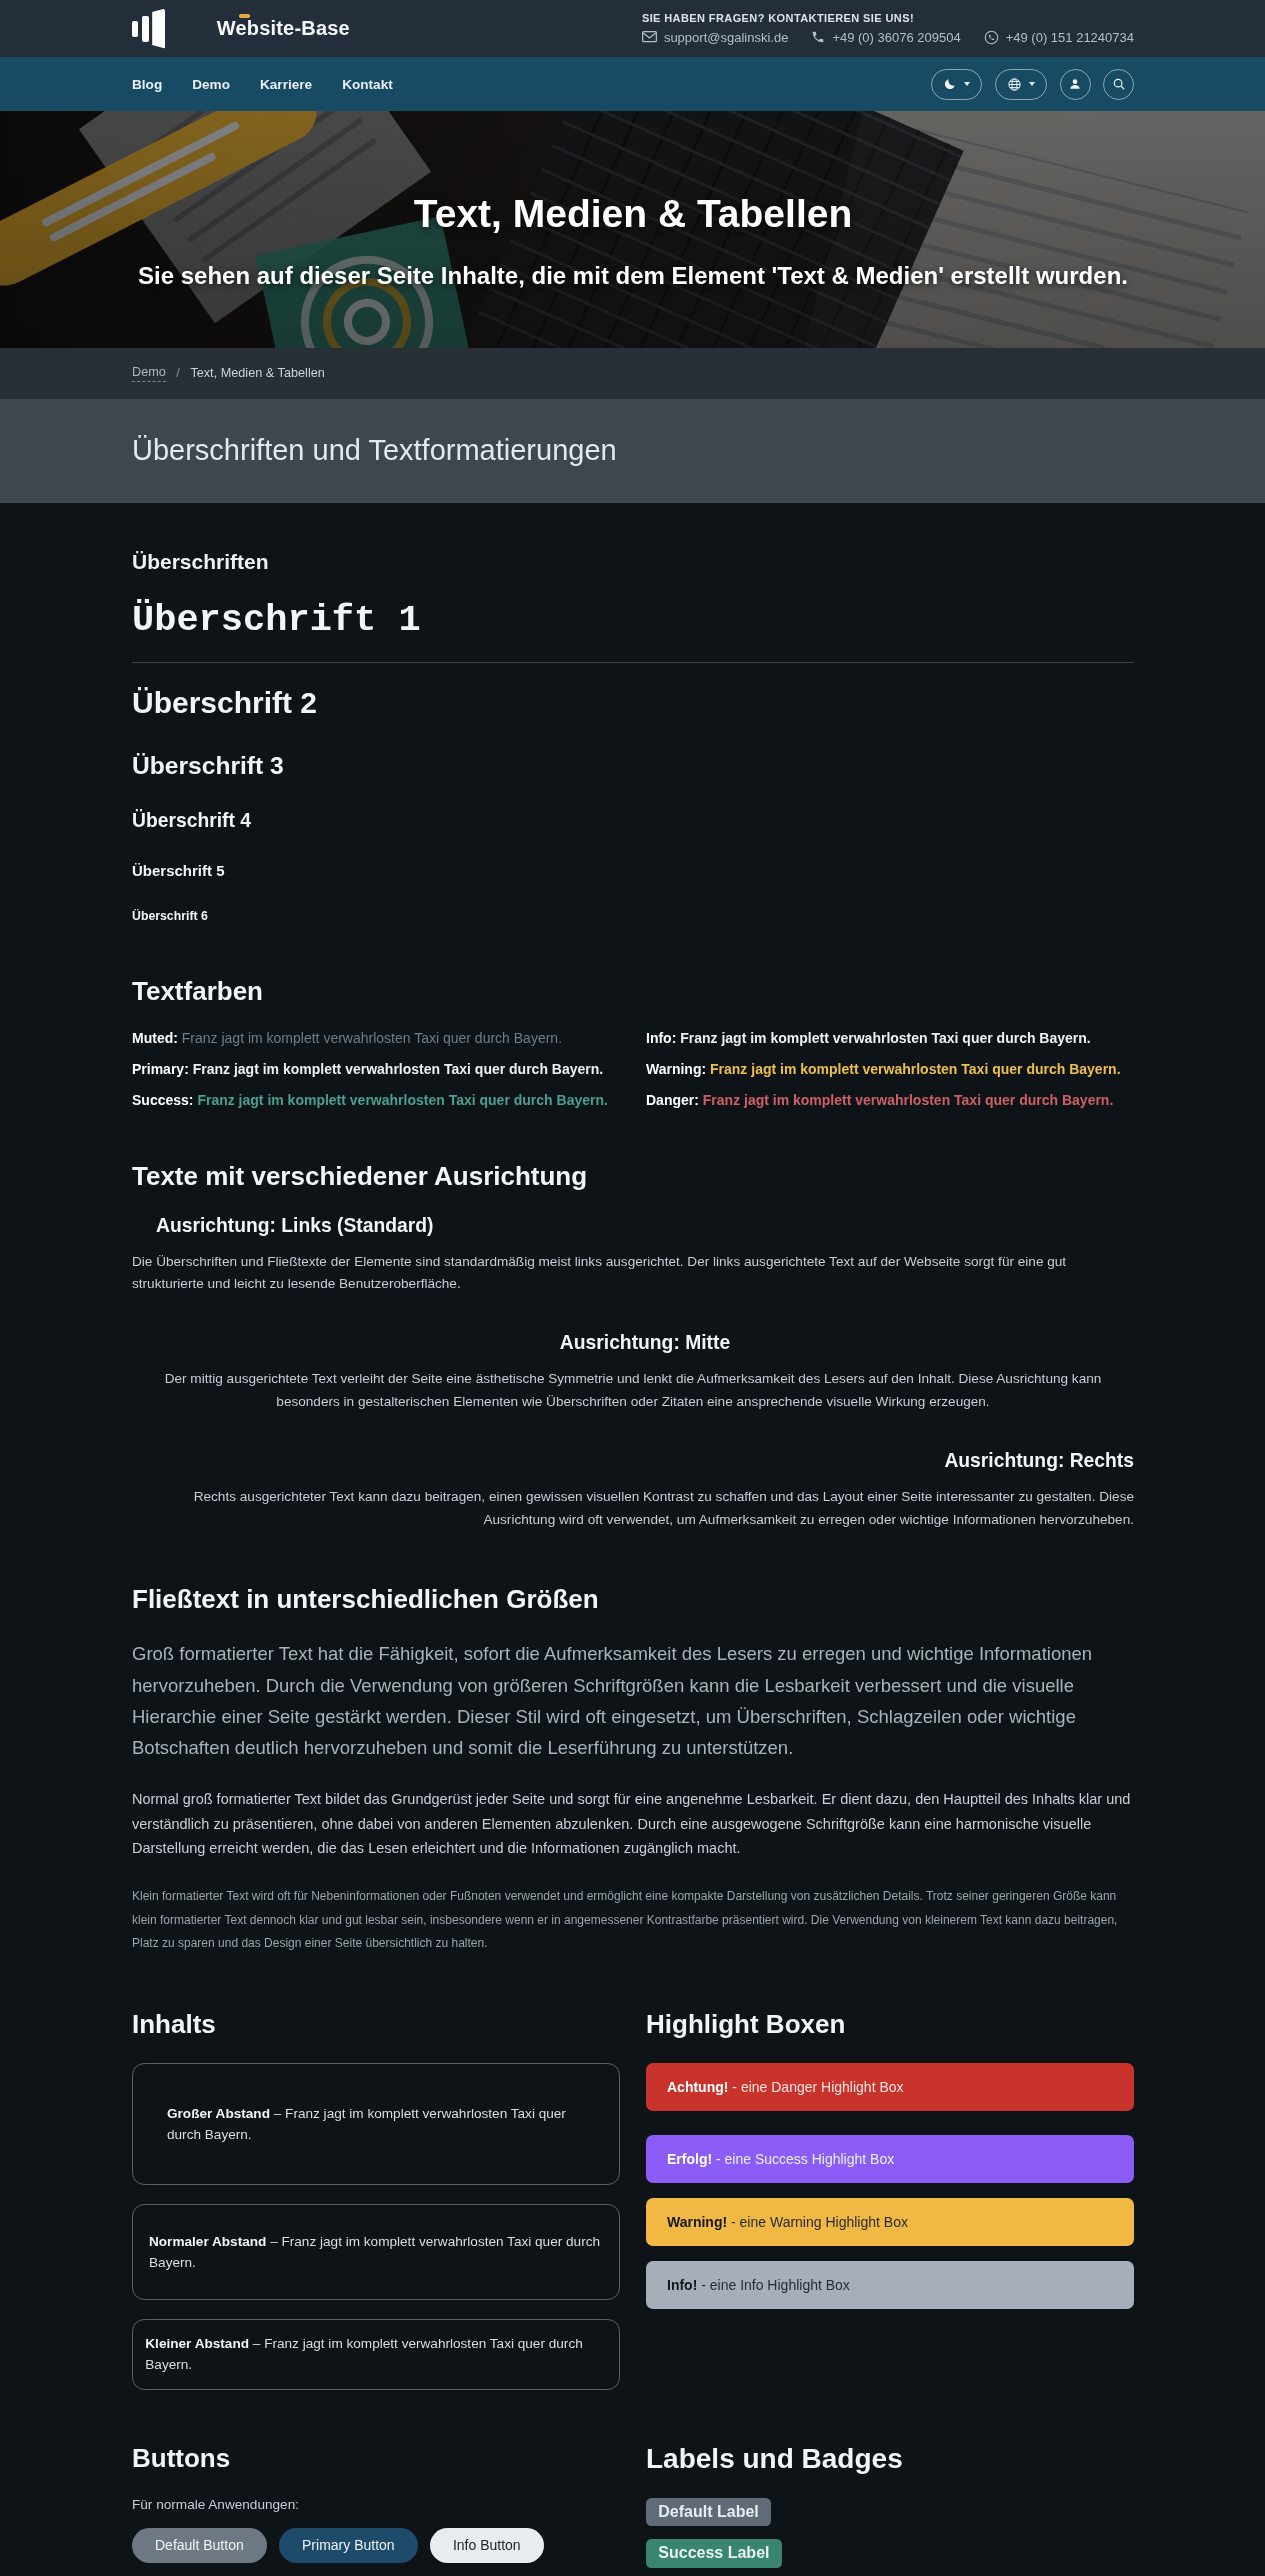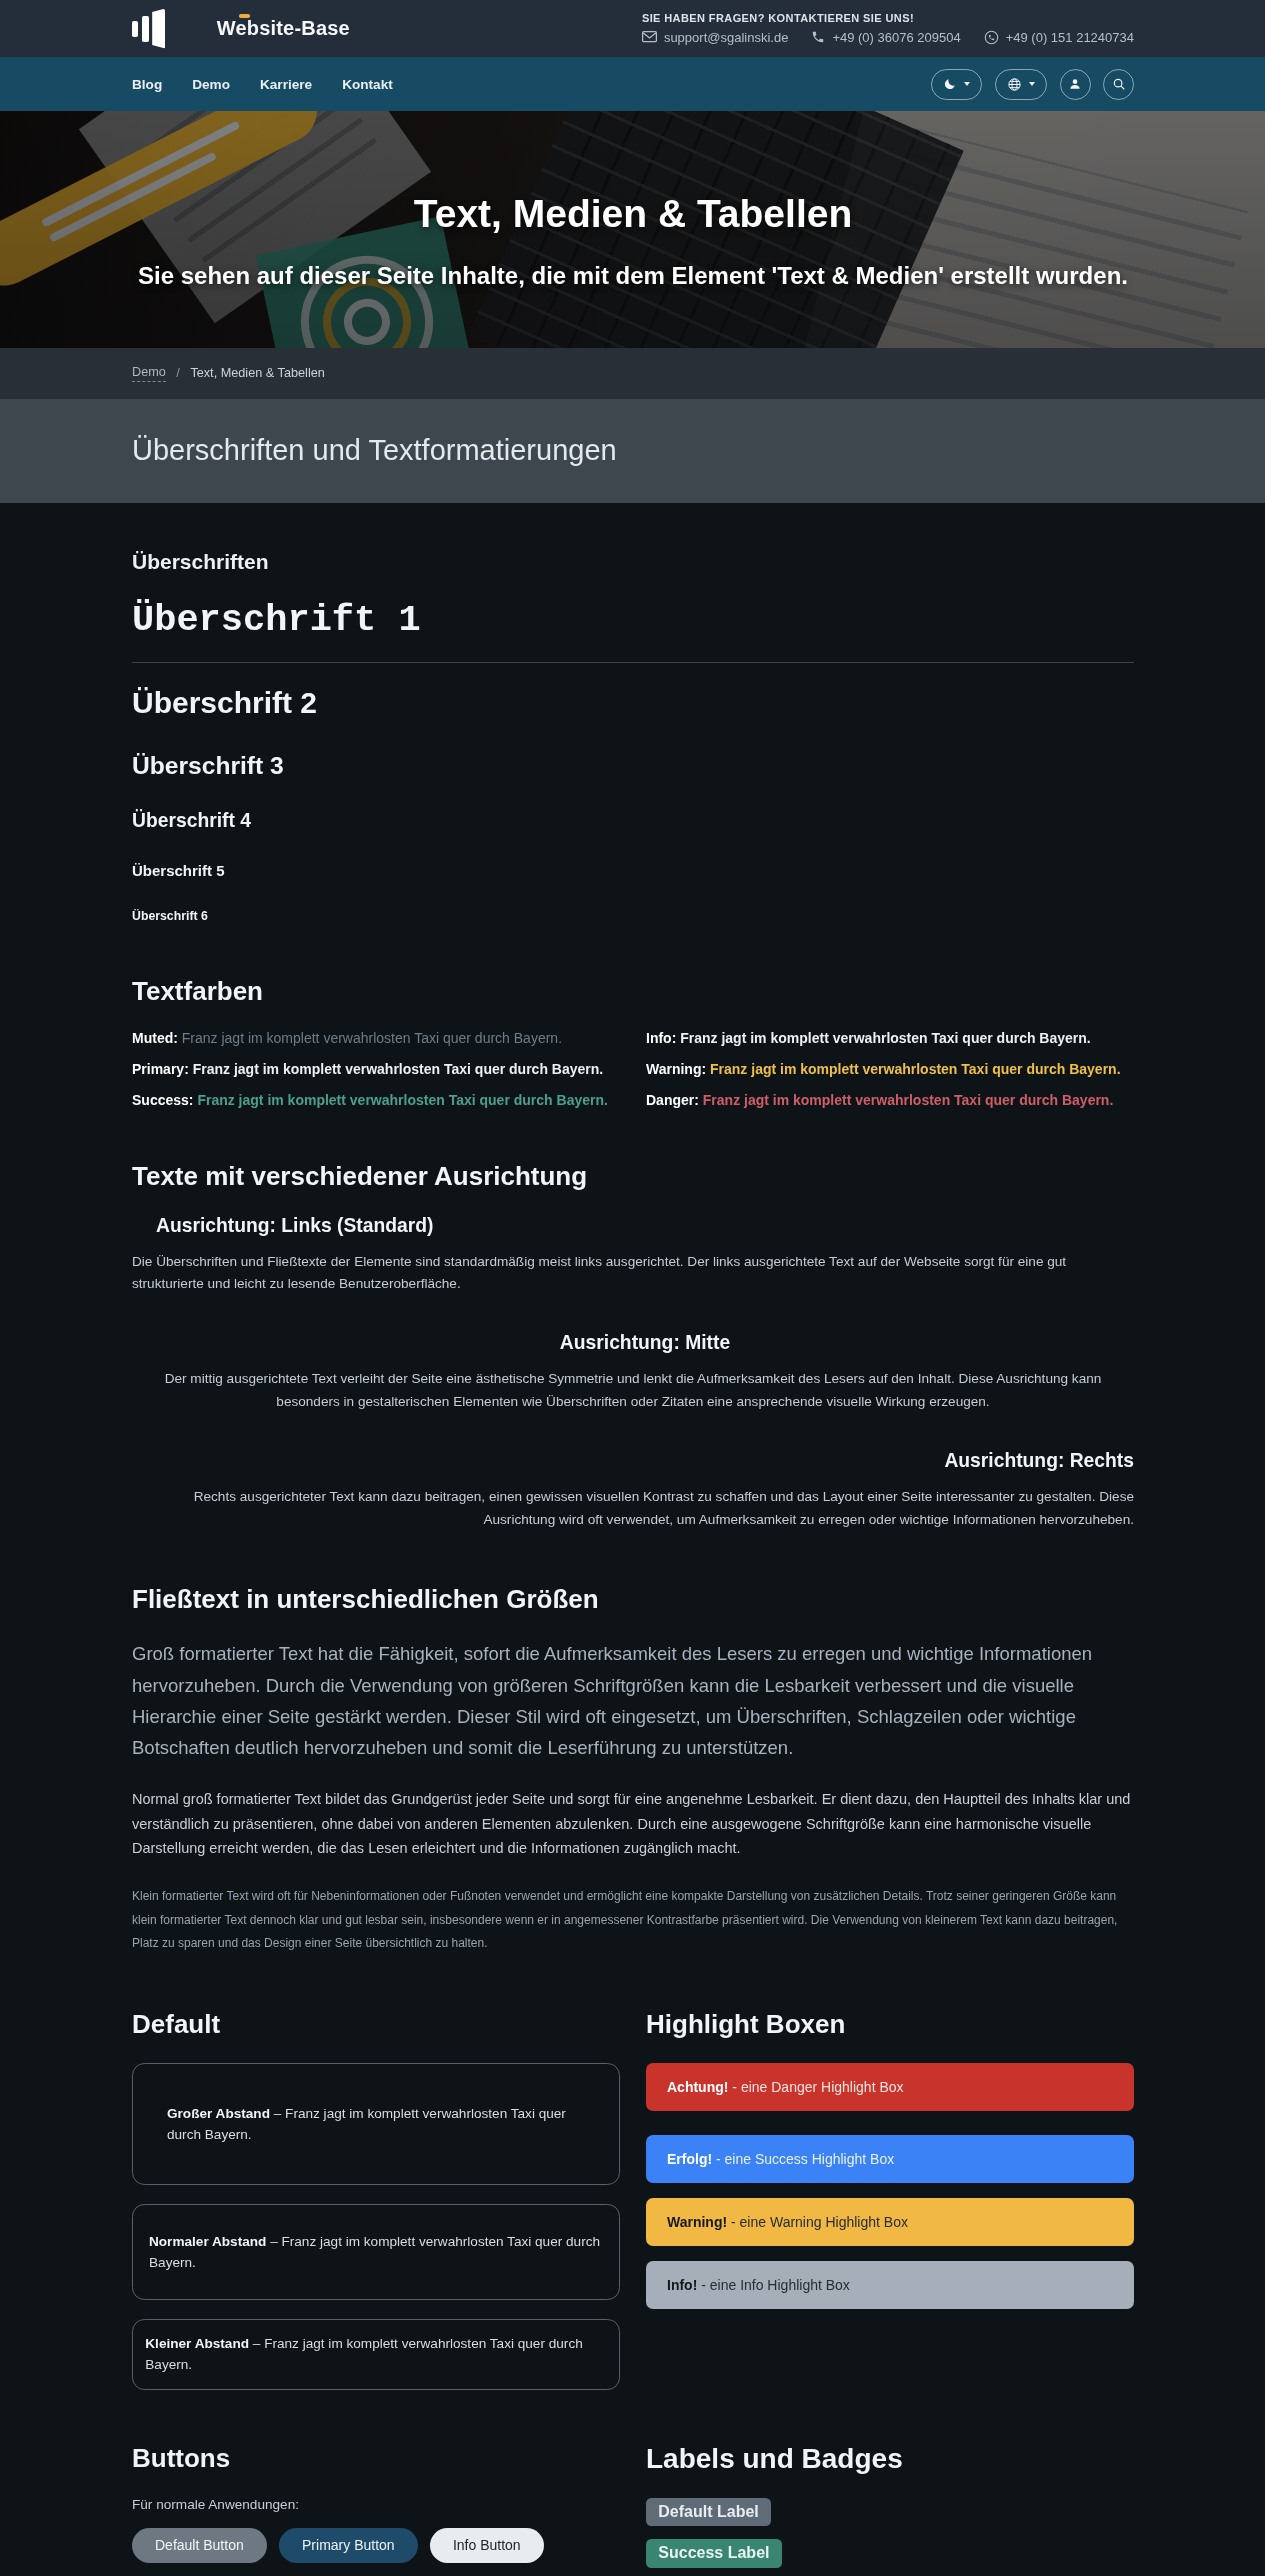--- a/index.html
+++ b/index.html
@@ -118,21 +118,21 @@
   .area-box:last-child { margin-bottom:0; }
   .area-box strong { color:#f2f5f7; }
   .area-large  { padding:39px 34px; }
   .area-normal { padding:26px 16px; }
   .area-small  { padding:13px 12.3px; }
 
   .hl { border-radius:7px; padding:16px 21px; font-size:14px; margin-bottom:15px; }
   .hl:last-child { margin-bottom:0; }
   .hl strong { font-weight:700; }
   .hl-danger  { background:#c8342c; color:#f6e4e2; } .hl-danger strong  { color:#ffffff; }
-  .hl-success { background:#3b82f6; color:#e7f2ee;margin-top:24px; } .hl-success strong { color:#ffffff; }
+  .hl-success { background:#8b5cf6; color:#e7f2ee;margin-top:24px; } .hl-success strong { color:#ffffff; }
   .hl-warning { background:#f1b843; color:#272d33; } .hl-warning strong { color:#15191d; }
   .hl-info    { background:#a6aeb9; color:#272d33; } .hl-info strong    { color:#15191d; }
 
   .group-label { font-size:13.6px; color:#c6cdd4; margin-bottom:16px; }
   .btn-row { display:flex; gap:12.3px; }
   .btn { border-radius:878px; padding:9.7px 23px; font-size:14px; font-weight:400; }
   .btn-default { background:#6e7882; color:#f2f4f6; }
   .btn-primary { background:#1d4b69; color:#eef3f7; }
   .btn-info    { background:#e9ecef; color:#20262c; }
 
@@ -302,21 +302,21 @@
 
     <section class="sec">
       <h2 class="sec-title">Fließtext in unterschiedlichen Größen</h2>
       <p class="fs-large">Groß formatierter Text hat die Fähigkeit, sofort die Aufmerksamkeit des Lesers zu erregen und wichtige Informationen hervorzuheben. Durch die Verwendung von größeren Schriftgrößen kann die Lesbarkeit verbessert und die visuelle Hierarchie einer Seite gestärkt werden. Dieser Stil wird oft eingesetzt, um Überschriften, Schlagzeilen oder wichtige Botschaften deutlich hervorzuheben und somit die Leserführung zu unterstützen.</p>
       <p class="fs-normal">Normal groß formatierter Text bildet das Grundgerüst jeder Seite und sorgt für eine angenehme Lesbarkeit. Er dient dazu, den Hauptteil des Inhalts klar und verständlich zu präsentieren, ohne dabei von anderen Elementen abzulenken. Durch eine ausgewogene Schriftgröße kann eine harmonische visuelle Darstellung erreicht werden, die das Lesen erleichtert und die Informationen zugänglich macht.</p>
       <p class="fs-small">Klein formatierter Text wird oft für Nebeninformationen oder Fußnoten verwendet und ermöglicht eine kompakte Darstellung von zusätzlichen Details. Trotz seiner geringeren Größe kann klein formatierter Text dennoch klar und gut lesbar sein, insbesondere wenn er in angemessener Kontrastfarbe präsentiert wird. Die Verwendung von kleinerem Text kann dazu beitragen, Platz zu sparen und das Design einer Seite übersichtlich zu halten.</p>
     </section>
 
     <section class="sec two-col">
       <div class="col">
-        <h2 class="sec-title">Default</h2>
+        <h2 class="sec-title">Inhalts</h2>
         <div class="area-box area-large">
           <p><strong>Großer Abstand</strong> <span>– Franz jagt im komplett verwahrlosten Taxi quer durch Bayern.</span></p>
         </div>
         <div class="area-box area-normal">
           <p><strong>Normaler Abstand</strong> <span>– Franz jagt im komplett verwahrlosten Taxi quer durch Bayern.</span></p>
         </div>
         <div class="area-box area-small">
           <p><strong>Kleiner Abstand</strong> <span>– Franz jagt im komplett verwahrlosten Taxi quer durch Bayern.</span></p>
         </div>
       </div>

